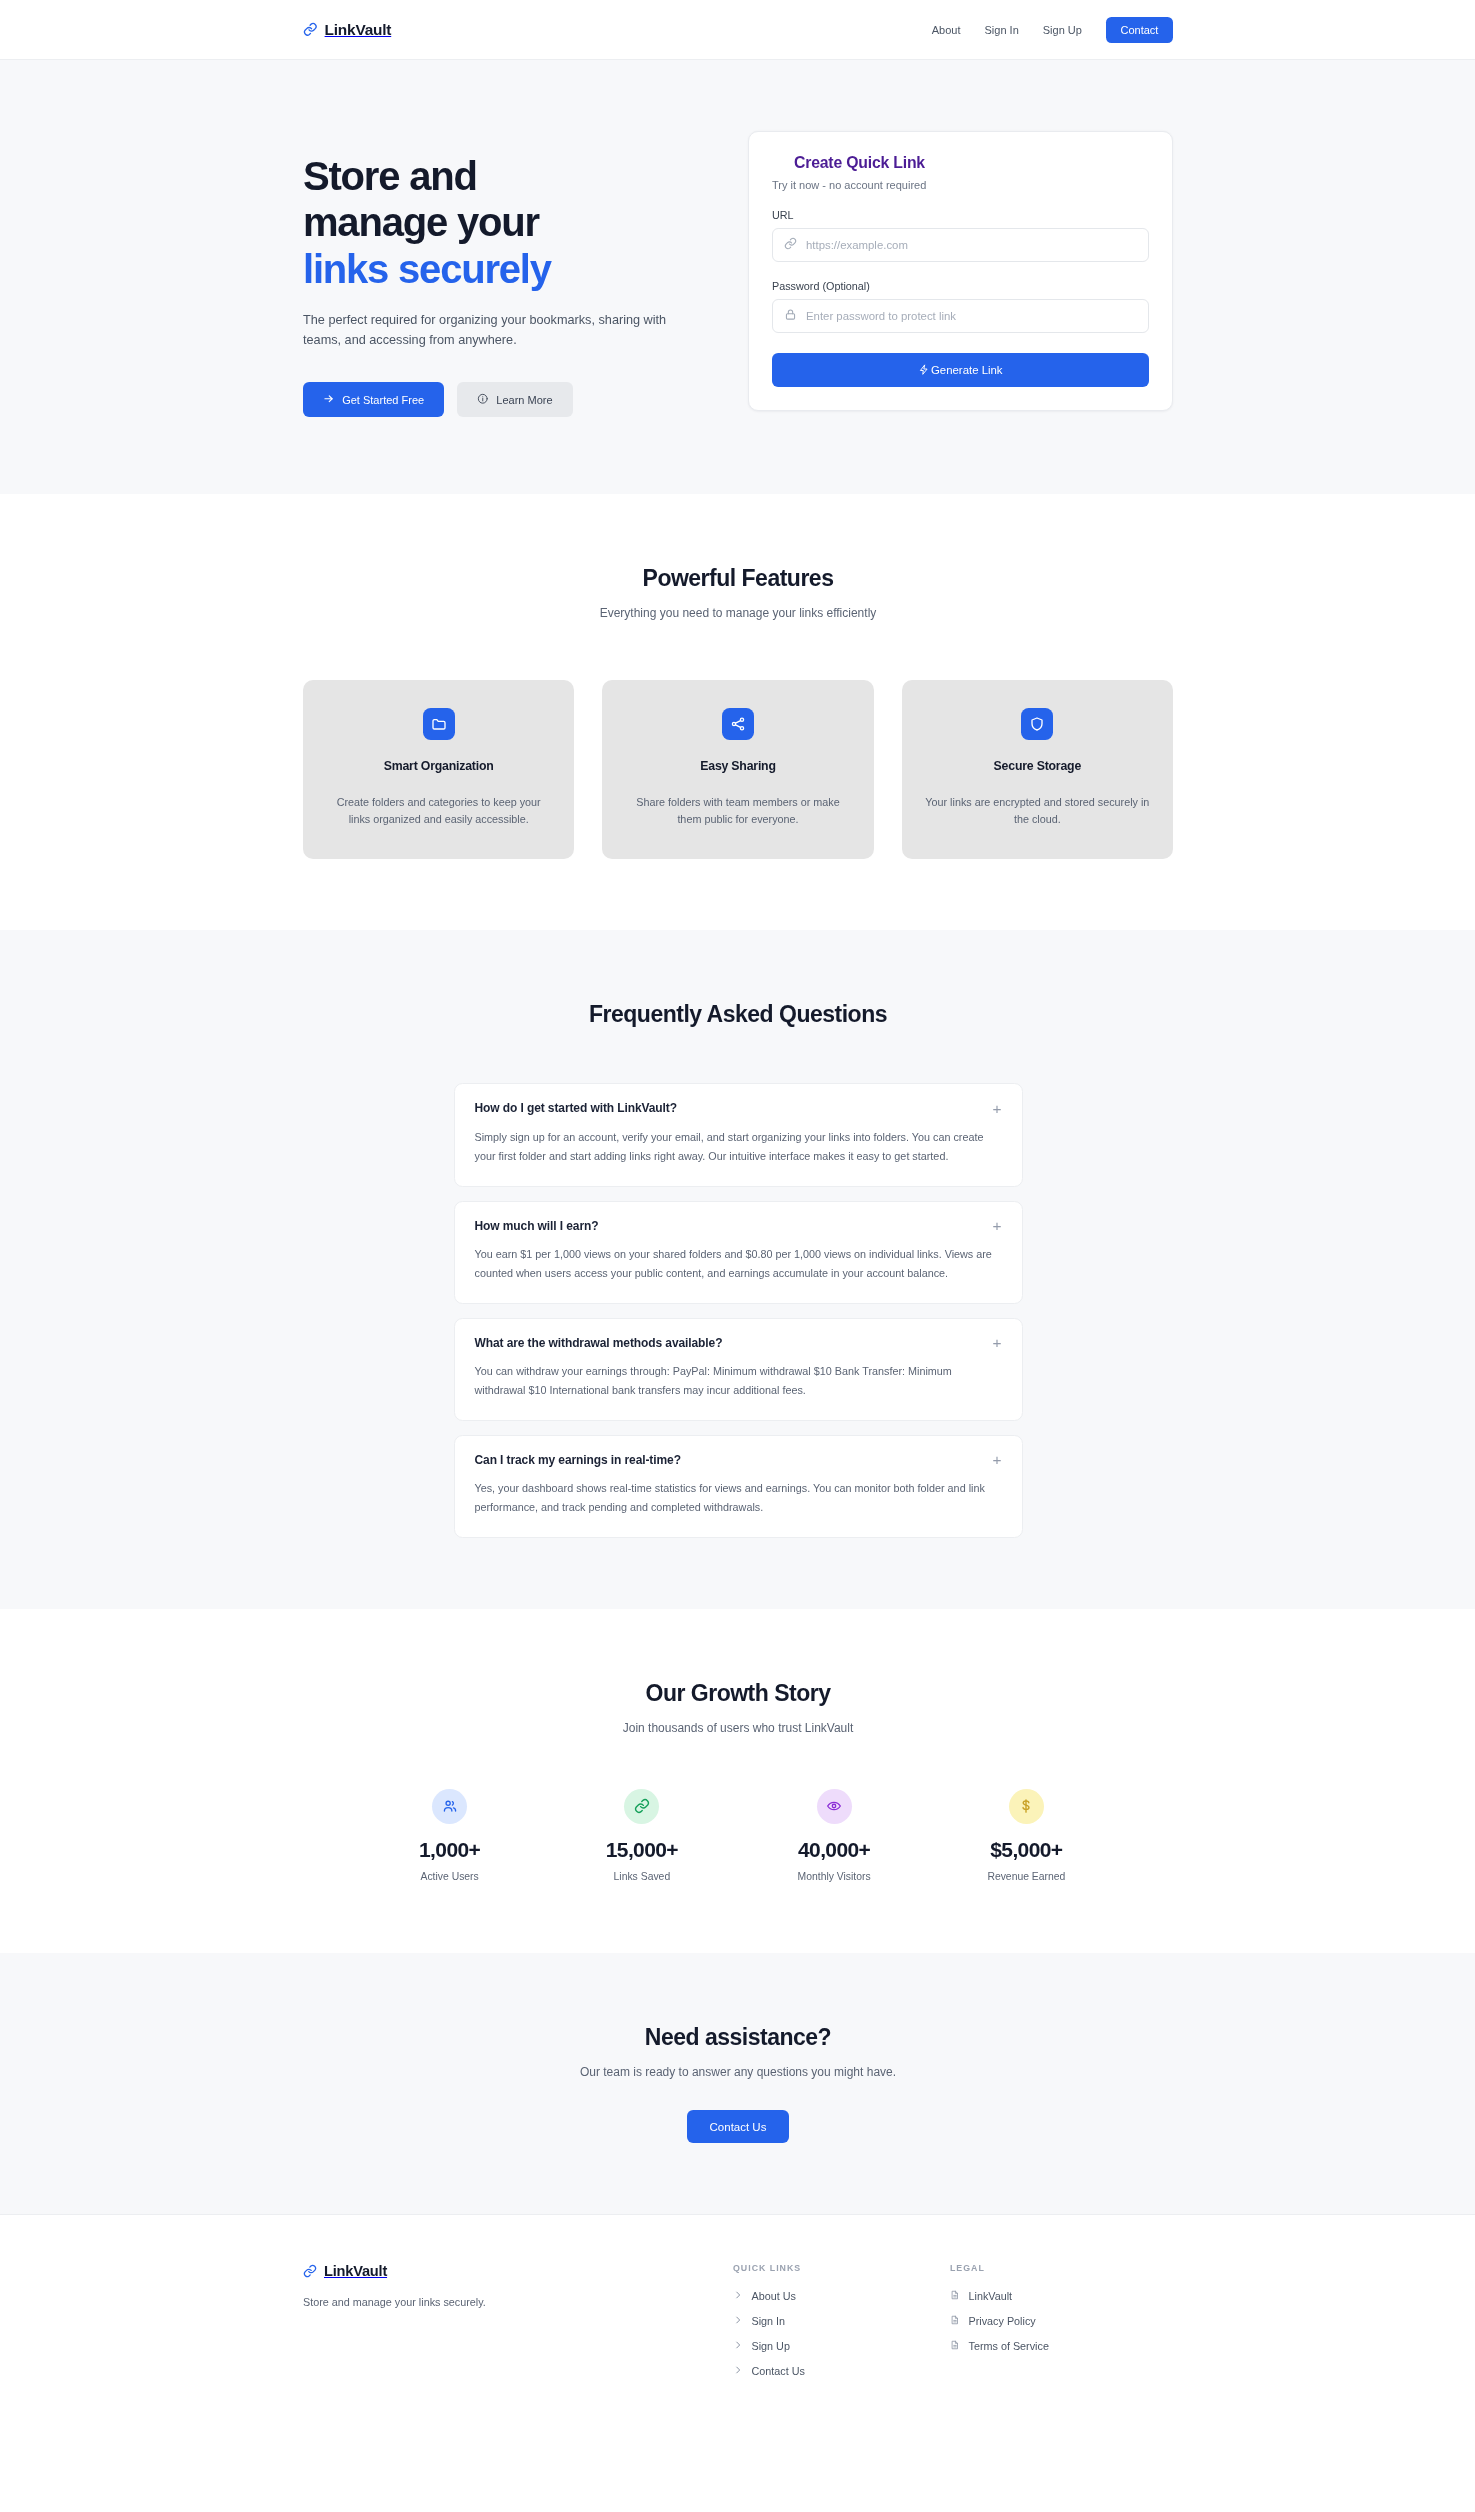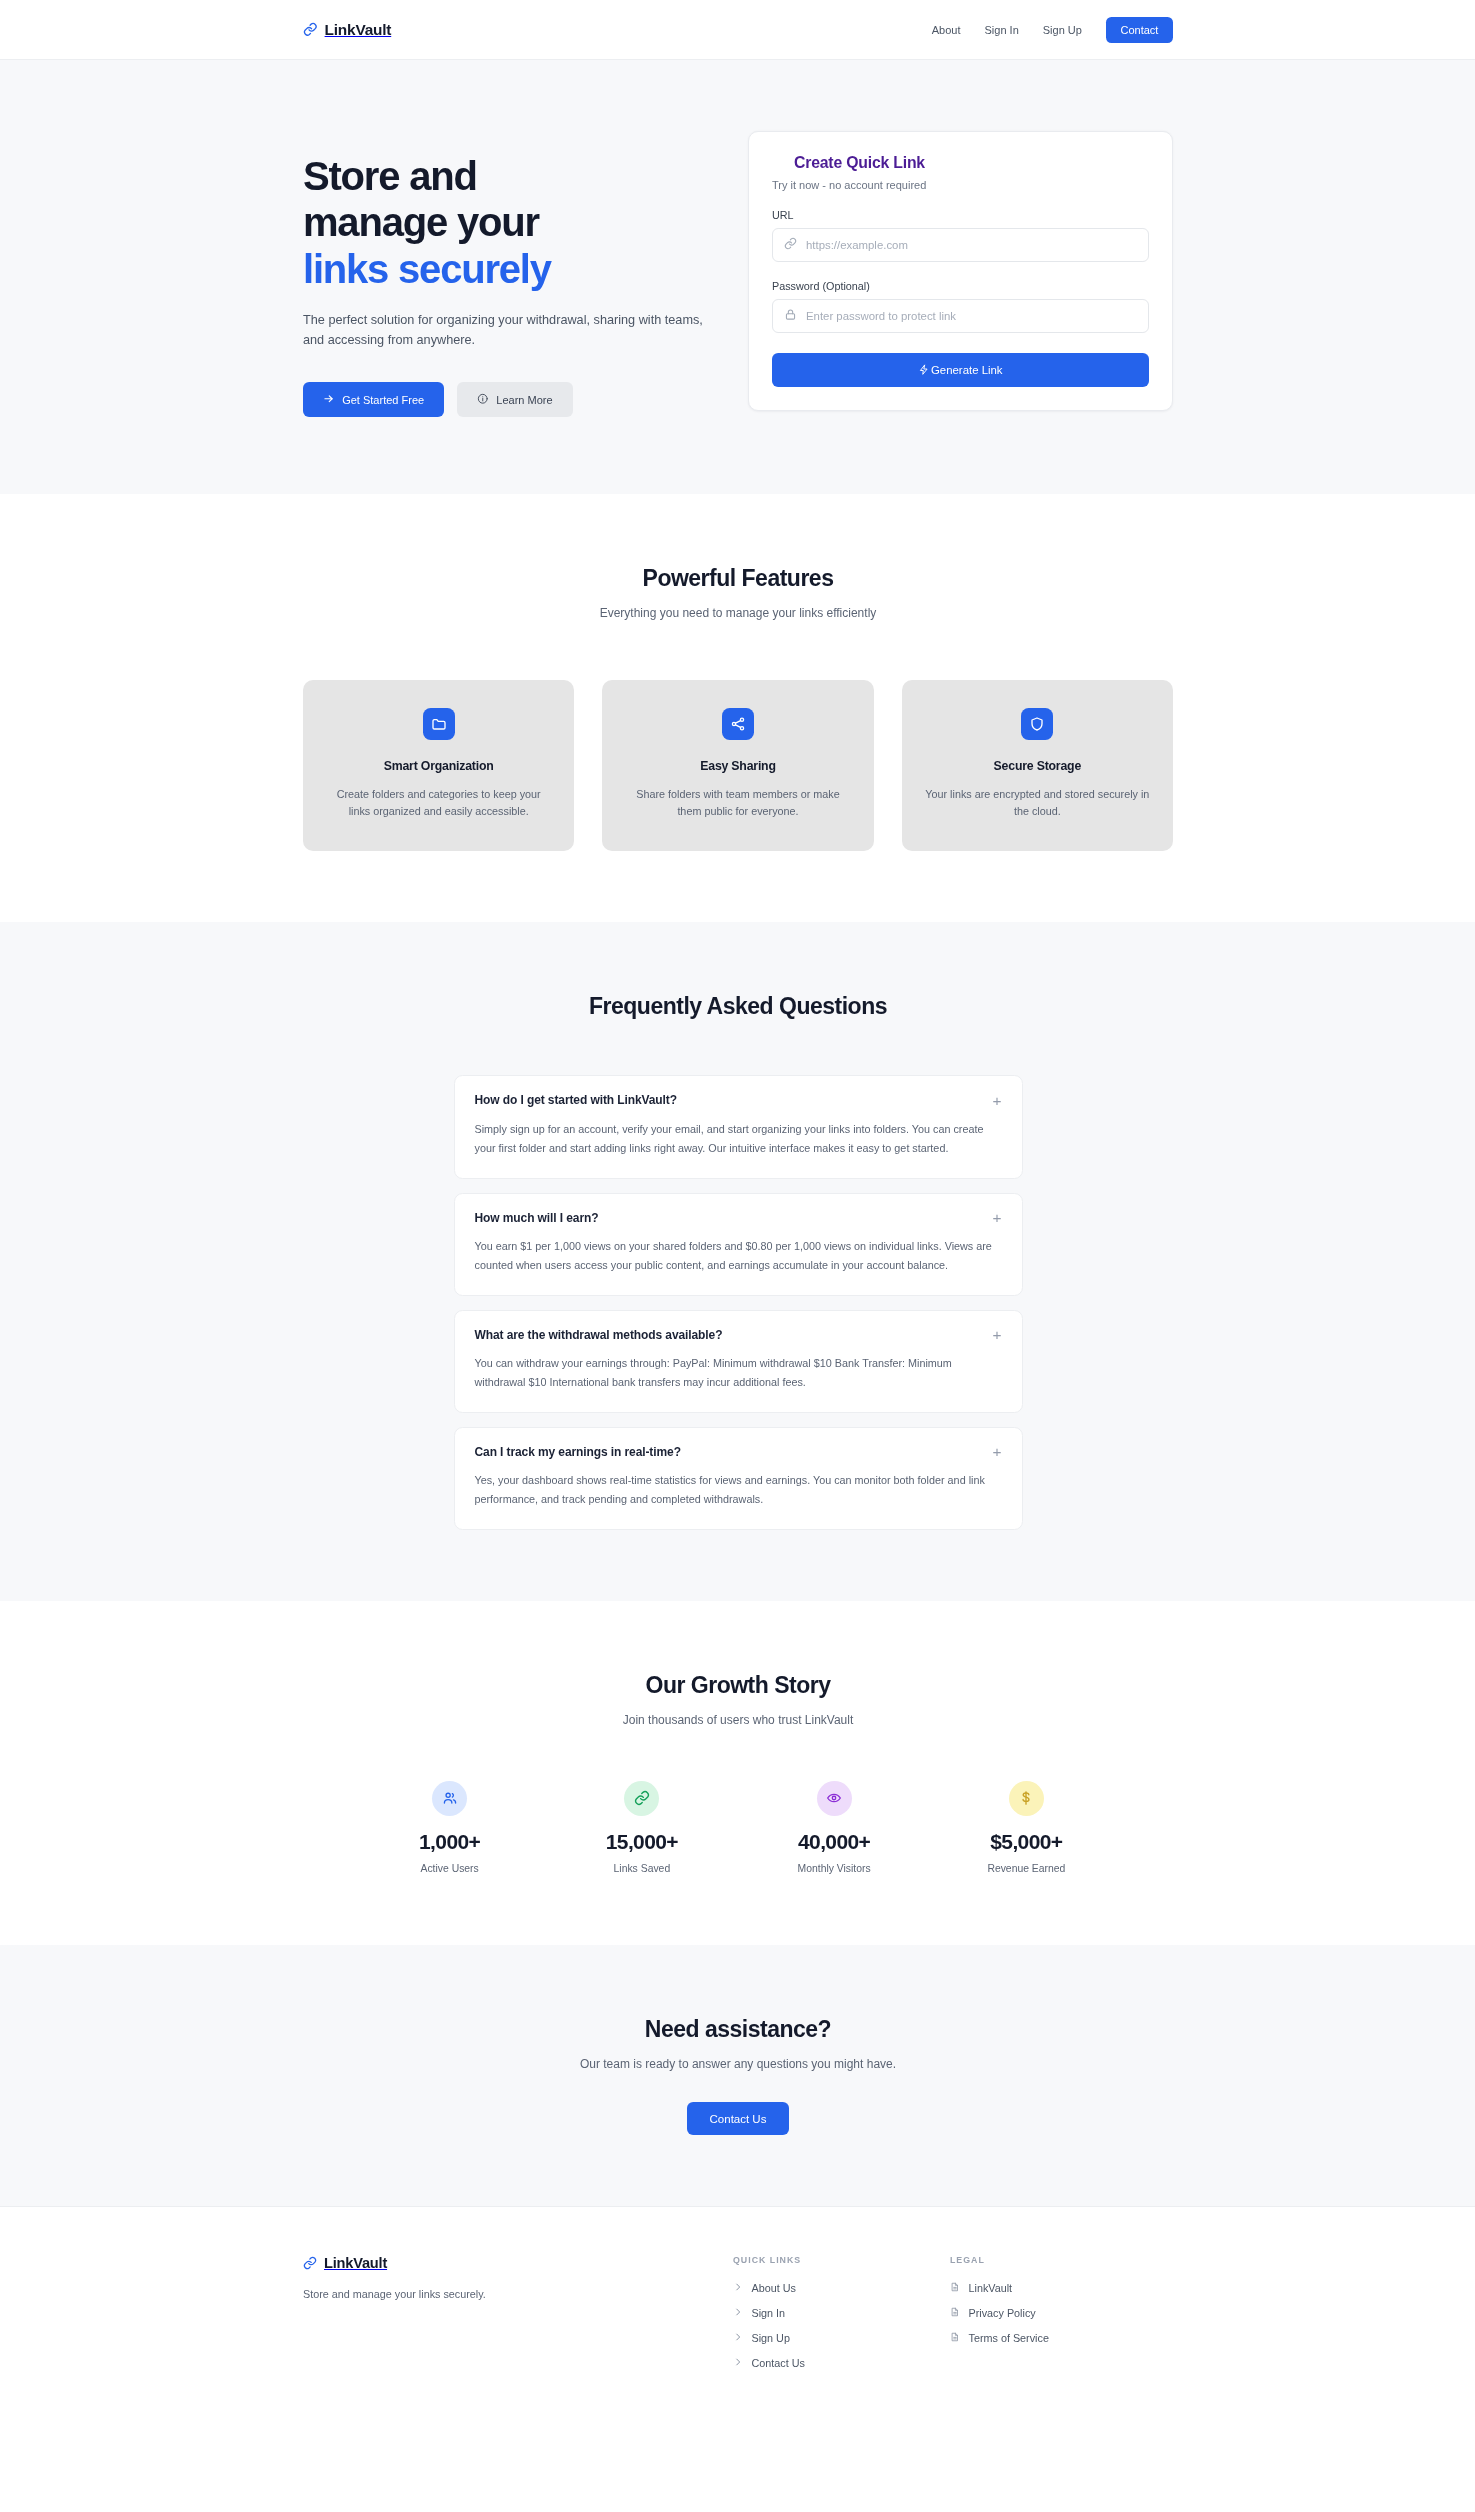--- a/index.html
+++ b/index.html
@@ -109,21 +109,21 @@
   .feature {
     background: #e5e5e5; border-radius: 10px;
     padding: 28px 23px 31px; text-align: center;
   }
   .feature-icon {
     width: 32px; height: 32px; border-radius: 7.7px; background: #2563eb;
     margin: 0 auto 18.4px; display: flex; align-items: center; justify-content: center;
   }
   .feature-icon svg { width: 16px; height: 16px; color: #fff; }
   .feature-title { font-size: 12.3px; font-weight: 700; color: #141a2b; letter-spacing: -0.2px; }
-  .feature-text { margin-top: 13px; font-size: 10.8px; line-height: 1.62; color: #5b6474; }
+  .feature-text { margin-top: 21px; font-size: 10.8px; line-height: 1.62; color: #5b6474; }
 
   
   .faq-list { width: 569px; margin: 55px auto 0; display: flex; flex-direction: column; gap: 14px; }
   .faq-item {
     background: #ffffff; border: 0.8px solid #eceef1; border-radius: 8.5px;
     padding: 17px 20px 20px;
   }
   .faq-q-row { display: flex; align-items: flex-start; justify-content: space-between; gap: 15.4px; }
   .faq-q { font-size: 12px; font-weight: 700; color: #1b2235; letter-spacing: -0.1px; }
   .faq-plus {
@@ -205,21 +205,21 @@
   </div>
 
   <div class="hero">
     <div class="hero-inner">
       <div class="hero-left">
         <h1 class="hero-title">
           <span>Store and</span><br>
           <span>manage your</span>
           <span class="accent">links securely</span>
         </h1>
-        <p class="hero-sub">The perfect solution for organizing your withdrawal, sharing with teams, and accessing from anywhere.</p>
+        <p class="hero-sub">The perfect required for organizing your bookmarks, sharing with teams, and accessing from anywhere.</p>
         <div class="hero-actions">
           <button class="btn btn-primary">
             <span>
               <svg viewBox="0 0 24 24" fill="none" stroke="currentColor" stroke-width="2.4" stroke-linecap="round" stroke-linejoin="round">
                 <path d="M4 12h15"></path>
                   <path d="M13 6l6 6-6 6"></path>
               </svg>
             </span>
             <span>Get Started Free</span>
           </button>

